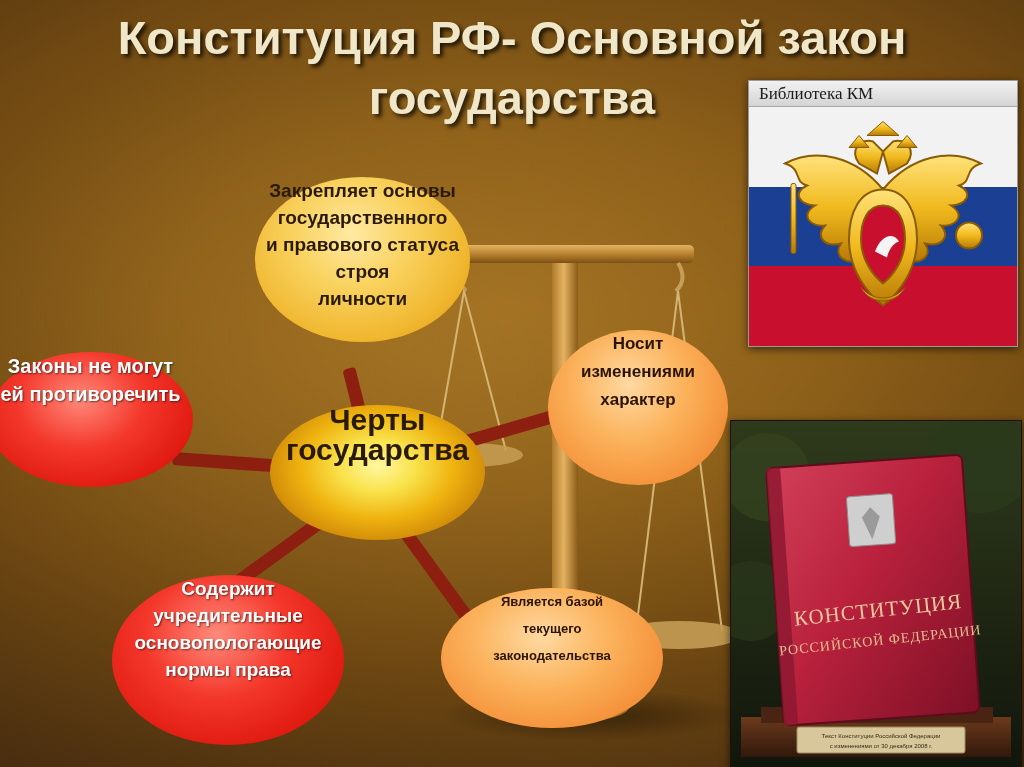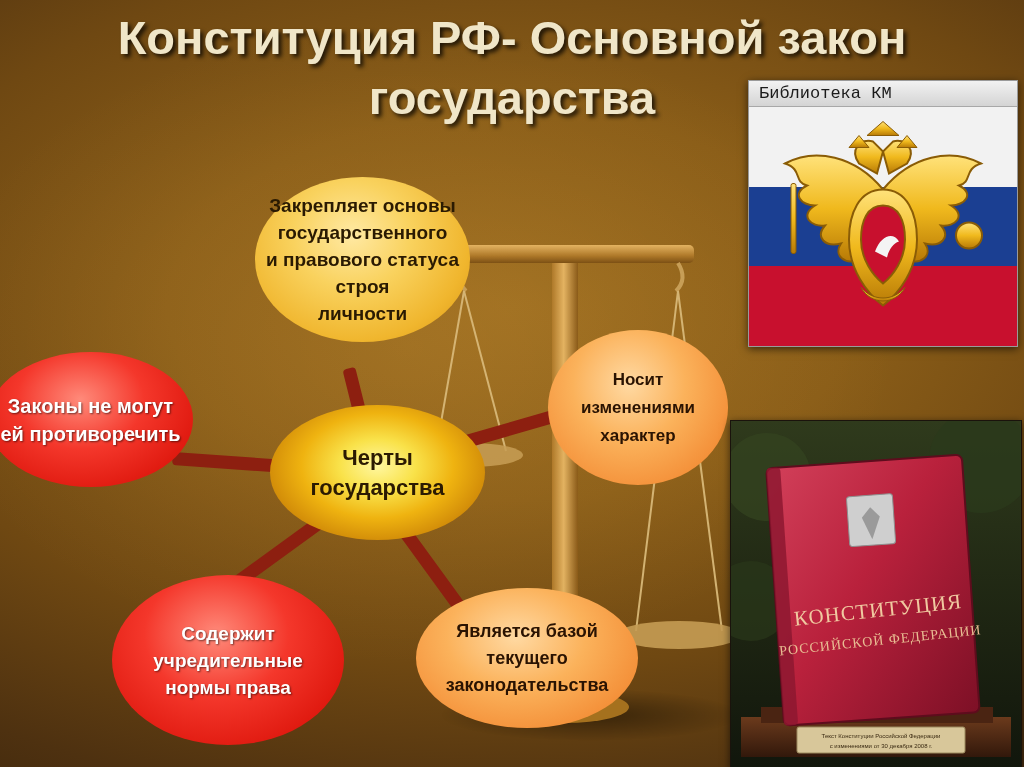--- a/index.html
+++ b/index.html
@@ -68,21 +68,21 @@
     border: 1px solid #9a9a9a;
   }
   #photo-emblem .caption-bar {
     height: 26px;
     background: linear-gradient(#f2f2f2, #d4d4d4);
     border-bottom: 1px solid #a8a8a8;
     font-size: 17px;
     color: #1a1a1a;
     padding: 3px 0 8px 10px;
     box-sizing: border-box;
-    font-family: Liberation Mono, monospace;
+    font-family: Liberation Serif, serif;
   }
   #photo-emblem .flagbox {
     position: relative;
     height: 239px;
     overflow: hidden;
     background: #fff;
   }
   .flag-white { position:absolute; left:0; right:0; top:0; height:33.4%; background:#f2f2f2; }
   .flag-blue  { position:absolute; left:0; right:0; top:33.4%; height:33.3%; background:#1b3f92; }
   .flag-red   { position:absolute; left:0; right:0; top:66.7%; height:33.3%; background:#c8102e; }
@@ -104,35 +104,34 @@
     background: #241a12;
     border: 1px solid #1a130c;
     overflow: hidden;
   }
 
   
   .bubble {
     position: absolute;
     z-index: 4;
     display: flex;
-    align-items: center;
     justify-content: center;
     text-align: center;
     font-weight: bold;
     color: #ffffff;
     text-shadow: 1px 1px 2px rgba(0,0,0,0.55);
     border-radius: 50%;
     box-sizing: border-box;
   }
   .bubble span { display: block; width: 100%; }
 
   .b-center {
     left: 270px; top: 405px; width: 215px; height: 135px;
     background: radial-gradient(ellipse at 50% 45%, #fff7a0 0%, #f9e24a 25%, #efb310 50%, #c87f06 80%, #9c5c05 100%);
-    font-size: 22px; line-height: 30px; color: #2b1a02; text-shadow: none;
+    font-size: 30px; line-height: 30px; color: #2b1a02; text-shadow: none;
     z-index: 5;
   }
   .b-top {
     left: 255px; top: 177px; width: 215px; height: 165px;
     background: radial-gradient(ellipse at 45% 35%, #ffe9a3 0%, #f9d25e 35%, #f0b62e 70%, #d8920f 100%);
     font-size: 19px; line-height: 27px; color: #2a1a02; text-shadow: none;
   }
   .b-left {
     left: -12px; top: 352px; width: 205px; height: 135px;
     background: radial-gradient(ellipse at 45% 35%, #ff8a7a 0%, #f4372b 40%, #e01a10 75%, #b01007 100%);
@@ -142,23 +141,23 @@
     left: 548px; top: 330px; width: 180px; height: 155px;
     background: radial-gradient(ellipse at 45% 35%, #ffd9a2 0%, #fbb25b 40%, #f4913a 75%, #dd7420 100%);
     font-size: 17px; line-height: 28px; color: #2a1302; text-shadow: none;
   }
   .b-bottom-left {
     left: 112px; top: 575px; width: 232px; height: 170px;
     background: radial-gradient(ellipse at 45% 35%, #ff8a7a 0%, #f4372b 40%, #e01a10 75%, #ac0f06 100%);
     font-size: 19px; line-height: 27px;
   }
   .b-bottom-right {
-    left: 416px; top: 588px; width: 222px; height: 140px;
+    left: 441px; top: 588px; width: 222px; height: 140px;
     background: radial-gradient(ellipse at 45% 35%, #ffd9a2 0%, #fbb25b 40%, #f4913a 75%, #dd7420 100%);
-    font-size: 18px; line-height: 27px; color: #2a1302; text-shadow: none;
+    font-size: 13px; line-height: 27px; color: #2a1302; text-shadow: none;
   }
 
   
   .spoke {
     position: absolute;
     background: #8d1f10;
     transform-origin: 0 50%;
     border-radius: 4px;
     z-index: 2;
   }
@@ -319,20 +318,21 @@
       <span>Носит</span>
       <span>изменениями</span>
       <span>характер</span>
     </span>
   </div>
 
   <div class="bubble b-bottom-left">
     <span>
       <span>Содержит</span>
       <span>учредительные</span>
+      <span>основопологающие</span>
       <span>нормы права</span>
     </span>
   </div>
 
   <div class="bubble b-bottom-right">
     <span>
       <span>Является базой</span>
       <span>текущего</span>
       <span>законодательства</span>
     </span>

